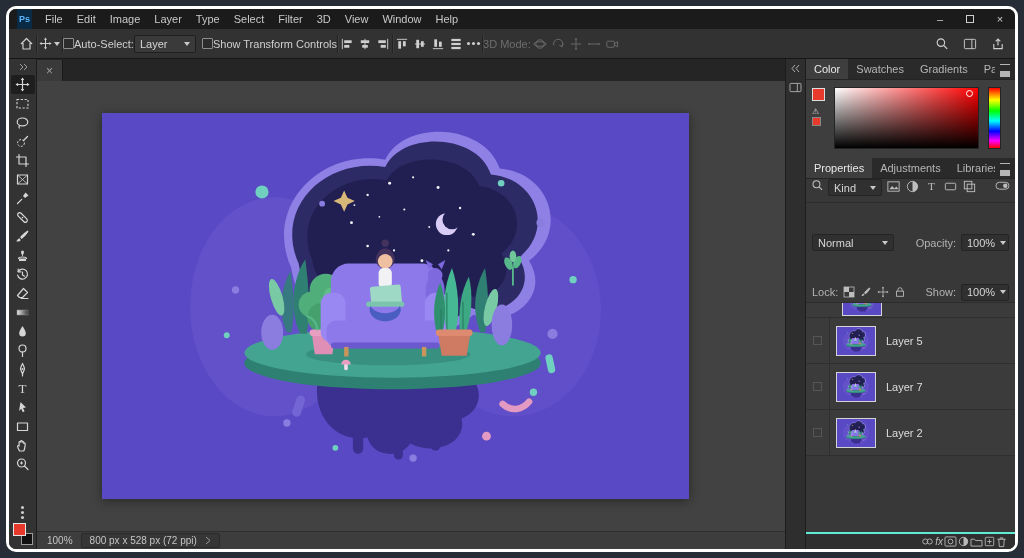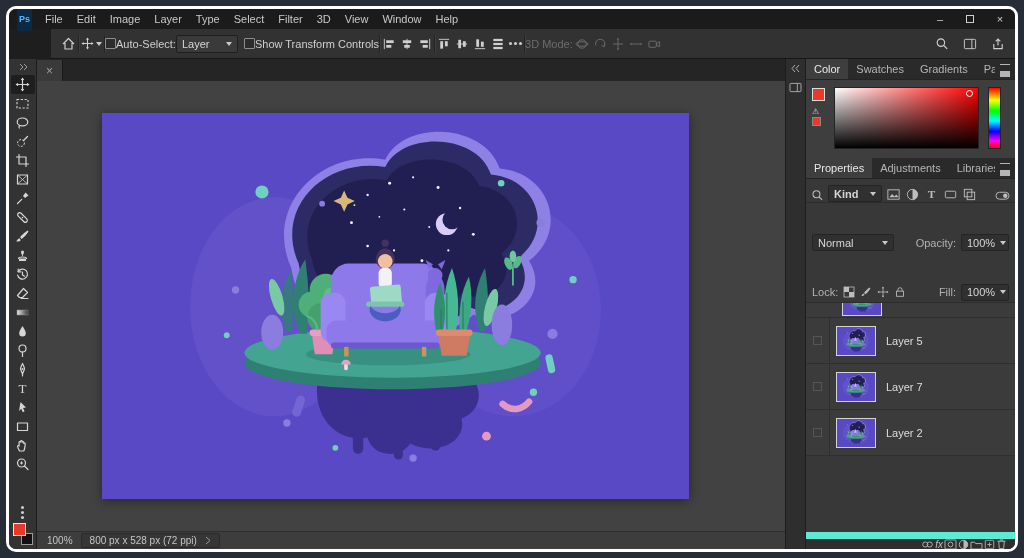--- a/index.html
+++ b/index.html
@@ -8,21 +8,21 @@
 
   
   .titlebar { height:20px; background:#1b1b1b; display:flex; align-items:center; color:#c9c9c9; font-size:11px; flex:0 0 auto; }
   .ps-logo { width:15px; height:24px; margin:0 6px 0 8px; border-radius:2px; background:#0b2a44; color:#58b6ff; font-size:9px; font-weight:bold; display:grid; place-items:center; }
   .menu-item { padding:0 7px; line-height:20px; cursor:default; }
   .win-controls { margin-left:auto; display:flex; align-items:center; height:100%; }
   .win-btn { width:30px; height:100%; display:grid; place-items:center; color:#cfcfcf; font-size:11px; }
   .max-box { width:8px; height:8px; border:1px solid #cfcfcf; display:inline-block; }
 
   
-  .optionsbar { height:30px; background:#323232; border-bottom:1px solid #161616; display:flex; align-items:center; padding:12px 8px; font-size:11px; color:#cfcfcf; flex:0 0 auto;margin-left:42px; }
+  .optionsbar { height:30px; background:#323232; border-bottom:1px solid #161616; display:flex; align-items:center; padding:12px 8px; font-size:11px; color:#cfcfcf; flex:0 0 auto; }
   .ob-sep { width:1px; height:18px; background:#222; box-shadow:1px 0 0 #3e3e3e; }
   .ob-icon { display:grid; place-items:center; padding:2px; }
   .checkbox { width:11px; height:11px; border:1px solid #8d8d8d; background:#2c2c2c; display:inline-block; border-radius:1px; }
   .dropdown { background:#3a3a3a; border:1px solid #1f1f1f; border-radius:2px; height:18px; display:inline-flex; align-items:center; padding:0 5px; gap:6px; color:#d6d6d6; }
   .caret { width:0; height:0; border-left:3.5px solid transparent; border-right:3.5px solid transparent; border-top:4px solid #c9c9c9; }
   .dim { color:#6d6d6d; }
   .dots3 { display:flex; gap:2px; }
   .dots3 i { width:3px; height:3px; border-radius:50%; background:#cfcfcf; }
   .ob-right { margin-left:auto; display:flex; align-items:center; gap:10px; }
 
@@ -65,39 +65,39 @@
   .sat-square { position:absolute; left:28px; top:7px; right:36px; height:62px; border:1px solid #242424;
      background: linear-gradient(to top, #000, rgba(0,0,0,0)), linear-gradient(to right, #fff, #f00); }
   .sat-cursor { position:absolute; right:42px; top:10px; width:7px; height:7px; border:1px solid #fff; border-radius:50%; }
   .hue-strip { position:absolute; right:14px; top:7px; width:13px; height:62px; border:1px solid #242424;
      background: linear-gradient(to bottom,#f00,#ff0 20%,#0f0 38%,#0ff 55%,#00f 72%,#f0f 88%,#f00); }
   .cp-swatches { position:absolute; left:6px; top:8px; width:18px; height:62px; }
   .cp-fg { width:13px; height:13px; border:1px solid #ddd; }
   .cp-warn { margin-top:6px; color:#d9d9d9; font-size:8px; }
   .cp-warn-sw { width:9px; height:9px; border:1px solid #888; margin-top:1px; }
 
-  .filter-row { height:24px; display:flex; align-items:flex-end; gap:4px; padding:0 5px; border-bottom:1px solid #2c2c2c; flex:0 0 auto;font-weight:bold; }
+  .filter-row { height:24px; display:flex; align-items:flex-start; gap:4px; padding:0 5px; border-bottom:1px solid #2c2c2c; flex:0 0 auto; }
   .field { background:#303030; border:1px solid #242424; border-radius:2px; height:17px; display:inline-flex; align-items:center; gap:5px; padding:0 5px; color:#d6d6d6; }
   .blend-row { height:23px; display:flex; align-items:center; gap:5px; padding:0 6px; flex:0 0 auto;margin-top:28px; }
   .lock-row { height:21px; display:flex; align-items:center; gap:5px; padding:0 6px; border-bottom:1px solid #2c2c2c; flex:0 0 auto;margin-top:28px; }
   .lbl { color:#b2b2b2; }
   .mini-icon { display:grid; place-items:center; }
 
   .layers-list { flex:1; min-height:0; overflow:hidden; background:#383838; }
   .partial-row { height:15px; border-bottom:1px solid #2f2f2f; position:relative; overflow:hidden; background:#3b3b3b; }
   .partial-row .thumb { position:absolute; left:30px; top:-17px; }
   .layer-row { height:46px; display:flex; align-items:center; border-bottom:1px solid #2f2f2f; background:#3b3b3b; }
   .layer-row.selected { background:#4f4f4f; }
   .eye-cell { width:24px; align-self:stretch; border-right:1px solid #2f2f2f; display:grid; place-items:center; flex:0 0 auto; }
   .eye-empty { width:9px; height:9px; border:1px solid #565656; display:block; }
   .thumb { width:40px; height:30px; border:1px solid #d4d4d4; margin:0 10px 0 6px; background:#5a49c4; flex:0 0 auto; }
   .thumb svg { display:block; width:100%; height:100%; }
   .layer-name { color:#dedede; }
 
-  .layers-bottombar { height:17px; background:#2f2f2f; border-top:7px solid #5eead4; display:flex; align-items:center; justify-content:flex-end; gap:1px; padding:0 8px; flex:0 0 auto; color:#b9b9b9; }
+  .layers-bottombar { height:17px; background:#2f2f2f; border-top:2px solid #5eead4; display:flex; align-items:center; justify-content:flex-end; gap:1px; padding:0 8px; flex:0 0 auto; color:#b9b9b9; }
   .fx-label { font-size:10px; font-style:italic; color:#bdbdbd; }
 
   svg { overflow:visible; }
   .hidden-defs { position:absolute; width:0; height:0; }
 </style>
 </head>
 <body>
 
 <svg class="hidden-defs" aria-hidden="true">
   <defs>
@@ -662,21 +662,21 @@
               <path d="M7.5 2v11M2 7.5h11" stroke="#bdbdbd" fill="none"></path>
               <path d="M7.5 .6l1.5 2.2h-3zM7.5 14.4l1.5-2.2h-3zM.6 7.5l2.2-1.5v3zM14.4 7.5l-2.2-1.5v3z" fill="#bdbdbd"></path>
             </svg>
           </span>
         <span class="mini-icon">
             <svg width="12" height="12" viewBox="0 0 14 14">
               <rect x="3" y="6" width="8" height="6" fill="none" stroke="#bdbdbd"></rect>
               <path d="M4.5 6V4.5a2.5 2.5 0 015 0V6" fill="none" stroke="#bdbdbd"></path>
             </svg>
           </span>
-        <span class="lbl" style="margin-left:auto;">Fill:</span>
+        <span class="lbl" style="margin-left:auto;">Show:</span>
         <span class="field" style="width:48px;justify-content:space-between;">
           <span>100%</span>
           <span class="caret"></span>
         </span>
       </div>
 
       <div class="layers-list">
         <div class="partial-row">
           <div class="thumb">
               <svg viewBox="0 0 800 528" preserveAspectRatio="none">

